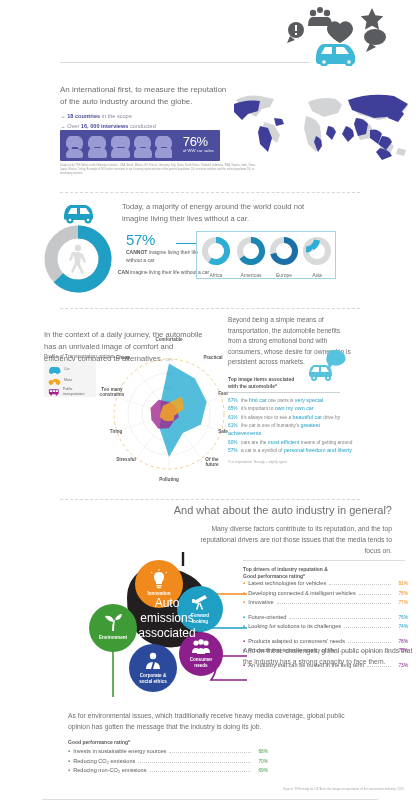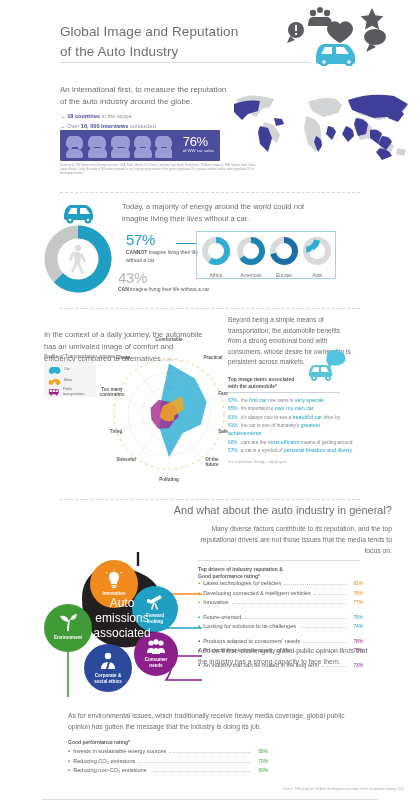--- a/index.html
+++ b/index.html
@@ -94,21 +94,21 @@
   }
   .topimg-title { margin-top:8px; font-size:5px; font-weight:700; color:#58595b; line-height:1.4; }
   .topimg-rule { width:112px; border-top:1px solid #cfd0d1; margin:2px 0 3px; }
   .ilist .irow { font-size:4.8px; line-height:1.55; color:#808285; }
   .ilist .irow .pc { color:#1f9fc4; font-weight:400; display:inline-block; width:13px; }
   .ilist .irow .hl { color:#1f9fc4; font-size:5.4px; }
   .ilist .foot { font-size:3.1px; color:#a7a9ac; margin-top:5px; }
   .bubble-car { position:absolute; right:6px; top:34px; }
 
   
-  .sec4 { position:relative; height:205px; }
+  .sec4 { position:relative; height:205px;margin-left:45px; }
   .sec4 h2 {
     position:absolute; right:28px; top:4px;
     font-size:11px; font-weight:400; color:#6d6e71;
   }
   .sec4 .intro {
     position:absolute; right:28px; top:24px; width:200px;
     font-size:6.8px; line-height:1.6; color:#6d6e71; text-align:right;
   }
   .sec4 .hr { position:absolute; left:198px; top:60px; width:162px; border-top:1px solid #dcdddd; }
   .drv-title { position:absolute; left:198px; top:66px; font-size:5px; font-weight:700; color:#58595b; line-height:1.45; }
@@ -145,24 +145,20 @@
   .footer { position:relative; height:45px; }
   .footer .src {
     position:absolute; right:16px; top:2px; font-size:3.1px; color:#a7a9ac;
   }
   .footer .fr { position:absolute; left:42px; top:14px; width:336px; border-top:1px solid #dcdddd; }
 </style>
 </head>
 <body>
 
 <div class="header">
-  <h1>
-    <span>Global Image and Reputation</span><br>
-    <span>of the Auto Industry</span>
-  </h1>
   <div class="rule"></div>
   <div class="hero-icons">
     <svg width="110" height="62" viewBox="0 0 110 62">
       <g fill="#5a5b5e">
         <g>
           <circle cx="38" cy="6" r="3"></circle>
             <circle cx="31" cy="9" r="3.2"></circle>
             <circle cx="45" cy="9" r="3.2"></circle>
           <path d="M26 22 q0-9 5-9 h14 q5 0 5 9 z"></path>
         </g>
@@ -301,21 +297,20 @@
         <path d="M7 7 l5 2 3 8 -2 1 -3-6 -1 7 4 9 -2 1 -5-9 -4 8 -2-1 4-10 -1-7 -3 6 -2-1 3-8z"></path>
       </g>
     </svg>
   </div>
 
   <div class="bigpct">
     <div class="num">57%</div>
     <div class="cap"><b>CANNOT</b><span> imagine living their life without a car</span></div>
   </div>
   <div class="bigpct2">
-    <div class="num">43%</div>
     <div class="cap"><b>CAN</b><span> imagine living their life without a car</span></div>
   </div>
 
   <div class="leader" style="left:176px; top:50px; width:20px; height:1px;"></div>
 
   <div class="regionbox">
     <div class="cell" style="left:2px;">
       <svg width="30" height="30" viewBox="0 0 30 30">
         <g transform="translate(15,15)">
           <circle r="11" fill="none" stroke="#d9dadb" stroke-width="6"></circle>

